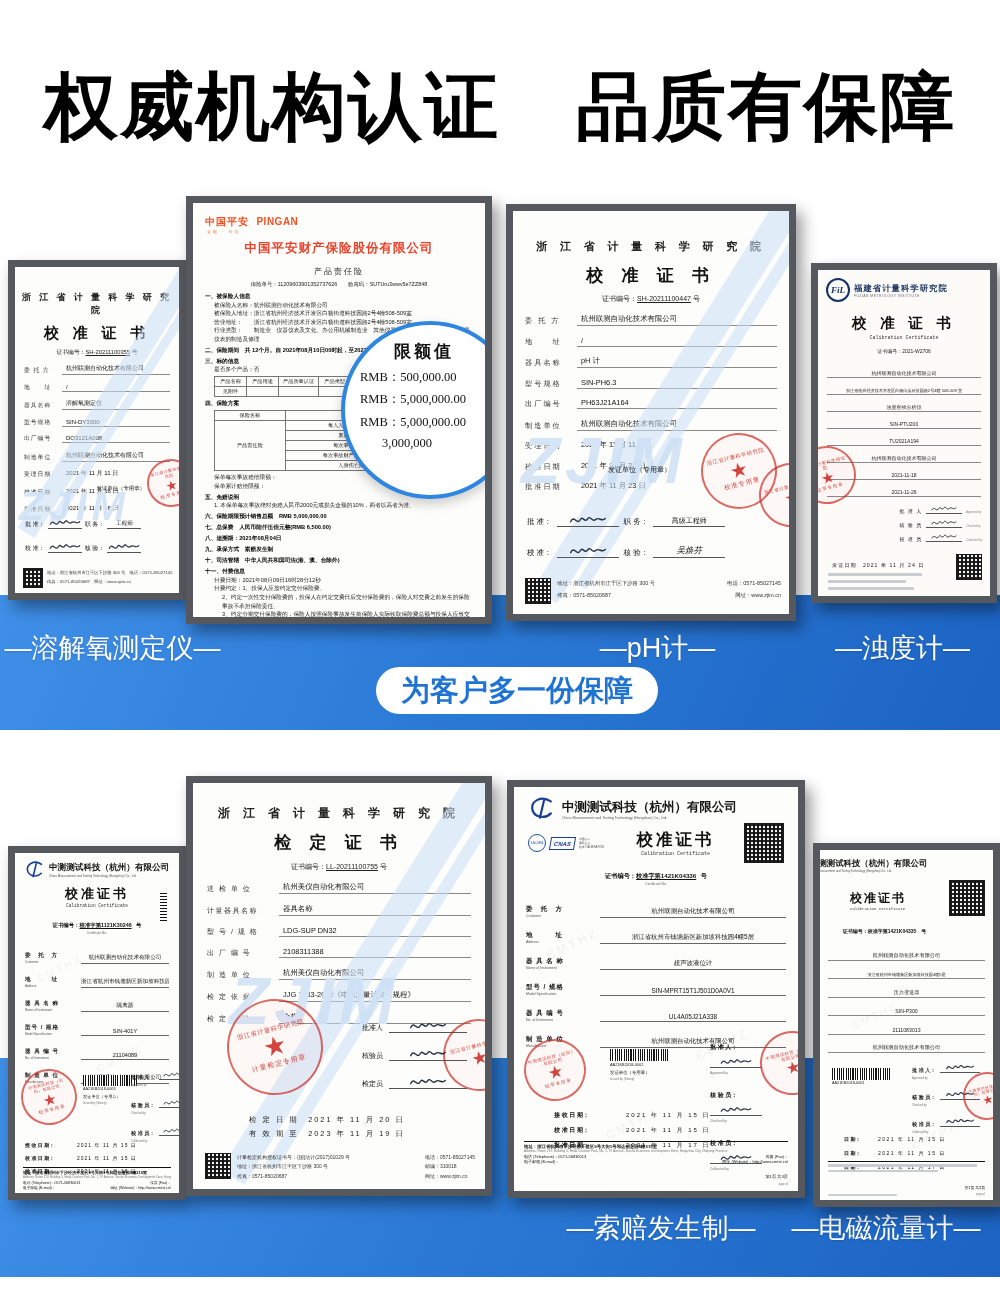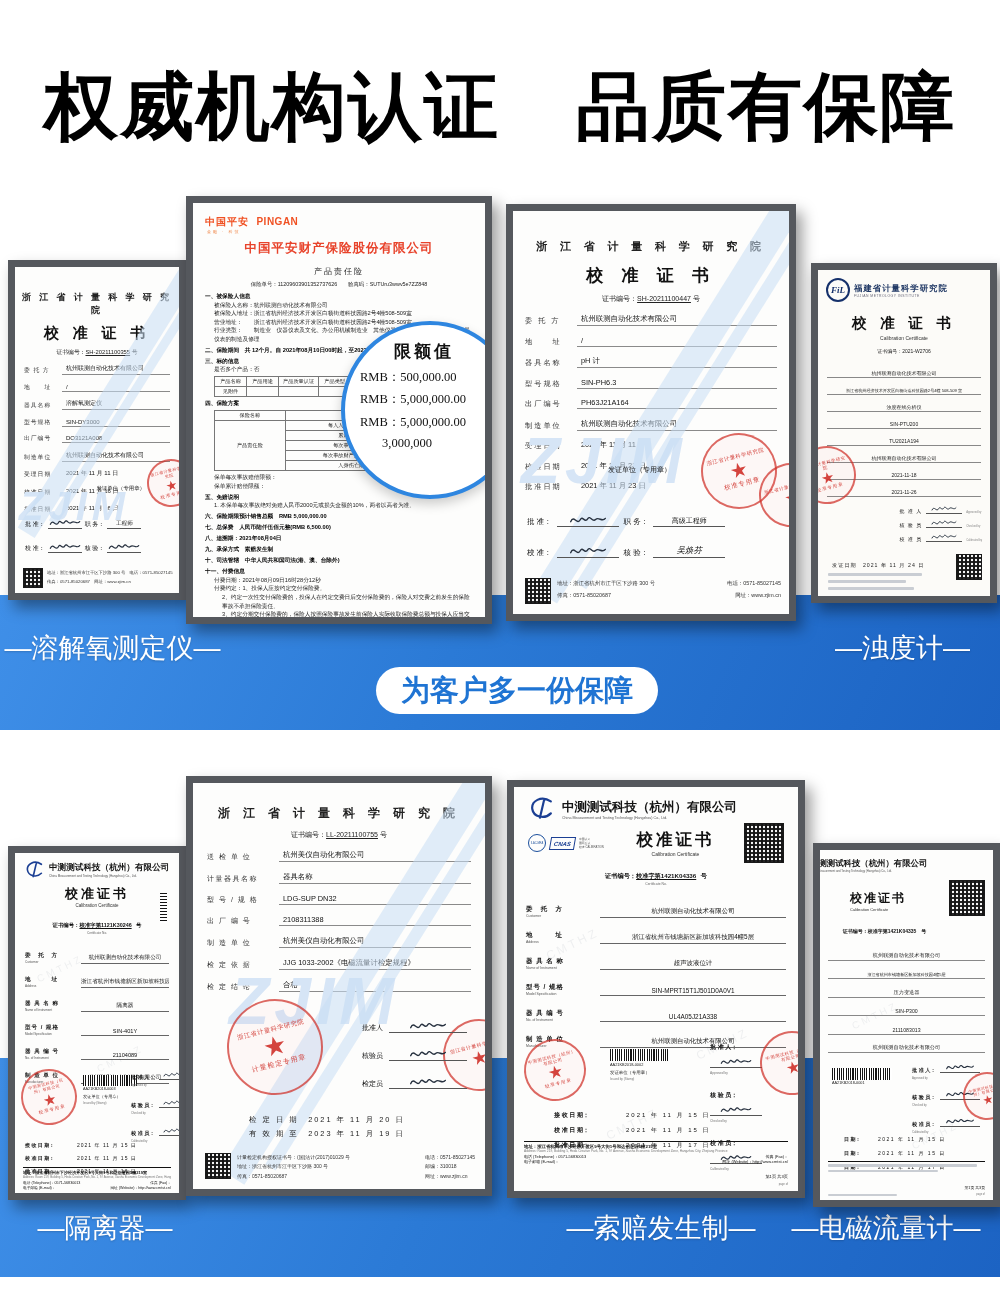--- a/index.html
+++ b/index.html
@@ -1,18 +1,18 @@
 <!DOCTYPE html>
 <html><head>
 <meta charset="utf-8">
 <style>
 *{margin:0;padding:0;box-sizing:border-box}
 body{background:#fff;font-family:"Liberation Sans","DejaVu Sans",sans-serif;color:#111}
 #stage{position:relative;width:1000px;height:1310px;margin:0 auto;background:#fff;overflow:hidden}
-.serif{font-family:Liberation Sans, sans-serif}
+.serif{font-family:Liberation Mono, monospace}
 
 .band{position:absolute;left:0;width:100%;background:linear-gradient(115deg,#3f8fe8 0%,#2b7ad6 45%,#1c63c3 100%)}
 #band1{top:595px;height:135px}
 #band2{top:1058px;height:219px}
 #headline{position:absolute;top:58px;left:0;width:100%;text-align:center;font-size:74px;font-weight:900;letter-spacing:2px;color:#000;white-space:nowrap}
 .blabel{position:absolute;color:#fff;font-size:27px;font-weight:500;text-align:center;white-space:nowrap;text-shadow:0 1px 2px rgba(0,0,0,.18)}
 #pill{position:absolute;left:376px;top:667px;width:282px;height:47px;background:#fff;border-radius:24px;color:#1f74d3;font-size:29px;font-weight:700;text-align:center;line-height:47px}
 
 .cert{position:absolute;background:#fdfdfc;border:7px solid #55585d;box-shadow:6px 8px 14px rgba(0,0,0,.4);overflow:hidden}
 #c1{left:8px;top:260px;width:178px;height:340px}
@@ -101,24 +101,24 @@
 </svg>
 
 <div id="stage">
 
   <div id="headline">权威机构认证　品质有保障</div>
 
   <div class="band" id="band1"></div>
   <div class="band" id="band2"></div>
 
   <div class="blabel" style="left:0;top:630px;width:225px">—溶解氧测定仪—</div>
+  <div class="blabel" style="left:570px;top:630px;width:175px">—pH计—</div>
   <div class="blabel" style="left:815px;top:630px;width:175px">—浊度计—</div>
   <div id="pill">为客户多一份保障</div>
 
-  <div class="blabel" style="left:20px;top:1210px;width:170px">—隔离器—</div>
   <div class="blabel" style="left:540px;top:1210px;width:242px">—索赔发生制—</div>
   <div class="blabel" style="left:775px;top:1210px;width:222px">—电磁流量计—</div>
 
   <div class="cert" id="c1">
     <div class="wm" style="left:4px;bottom:64px;font-size:40px">ZJIM</div>
     <div class="stripe" style="left:86px;top:-30px;width:20px;height:320px"></div>
     <div class="stripe" style="left:118px;top:-40px;width:9px;height:320px"></div>
     <div class="zj-inst" style="font-size:9px;letter-spacing:3px;margin-top:24px">浙 江 省 计 量 科 学 研 究 院</div>
     <div class="zj-title" style="font-size:15px;letter-spacing:5px;margin-top:7px">校 准 证 书</div>
     <div class="certno" style="font-size:5.8px;margin-top:5px">
@@ -581,20 +581,21 @@
         <span style="font-size:3.7px">网址 (Website)：http://www.cmtst.cn/</span>
       </div>
     </div>
   </div>
 
   <div class="cert" id="c6">
     <div class="wm" style="left:36px;bottom:150px;font-size:66px">ZJIM</div>
     <div class="stripe" style="left:150px;top:-40px;width:28px;height:470px"></div>
     <div class="stripe" style="left:196px;top:-50px;width:12px;height:470px"></div>
     <div class="zj-inst" style="font-size:12px;letter-spacing:5px;margin-top:22px">浙 江 省 计 量 科 学 研 究 院</div>
+    <div class="zj-title" style="font-size:17px;letter-spacing:7px;margin-top:9px">检 定 证 书</div>
     <div class="certno" style="font-size:7px;margin-top:8px">
       <span>证书编号：</span><u>LL-20211100755</u> <span>号</span>
     </div>
     <div style="margin-top:10px">
         <div class="frow">
         <span class="flab">送 检 单 位</span>
         <span class="fval">杭州美仪自动化有限公司</span>
       </div>
         <div class="frow">
         <span class="flab">计量器具名称</span>

